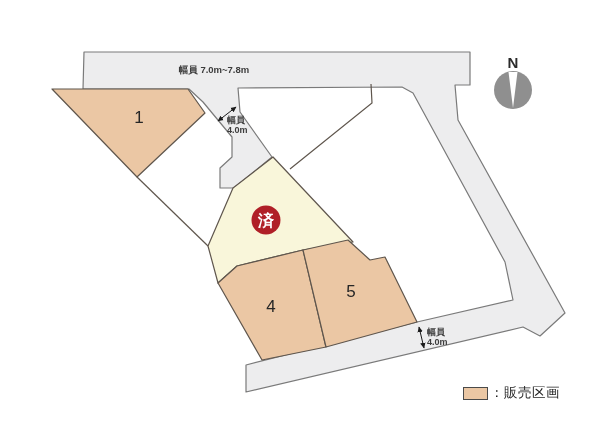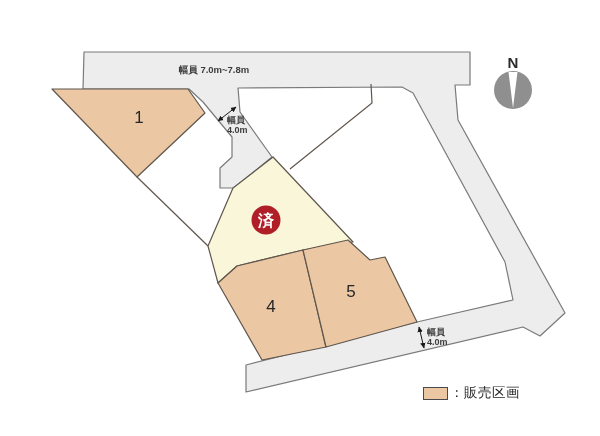--- a/index.html
+++ b/index.html
@@ -3,21 +3,21 @@
 <meta charset="utf-8">
 <style>
   html,body{margin:0;padding:0;background:#ffffff;}
   .stage{
     position:relative;width:600px;height:436px;background:#ffffff;overflow:hidden;
     font-family:"Liberation Sans","DejaVu Sans",sans-serif;
   }
   svg{position:absolute;left:0;top:0;}
   svg text{font-family:"Liberation Sans","DejaVu Sans",sans-serif;}
   .legend{
-    position:absolute;left:423px;top:384px;display:flex;align-items:center;gap:2px;
+    position:absolute;left:463px;top:384px;display:flex;align-items:center;gap:2px;
   }
   .legend .swatch{
     display:inline-block;width:25px;height:13px;border:1px solid #4a4a4a;box-sizing:border-box;
   }
   .legend .legend-text{
     font-size:13.5px;color:#1e1e1e;letter-spacing:0.5px;white-space:nowrap;
   }
 </style>
 </head>
 <body>

